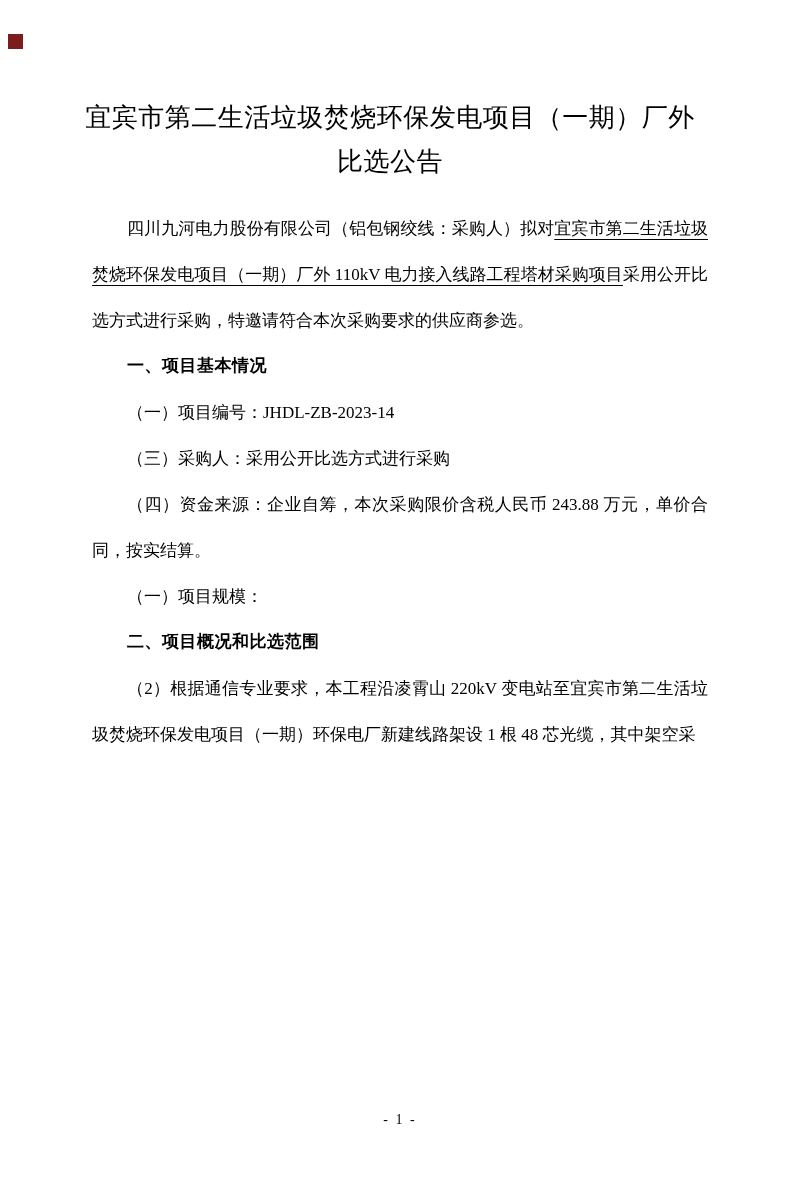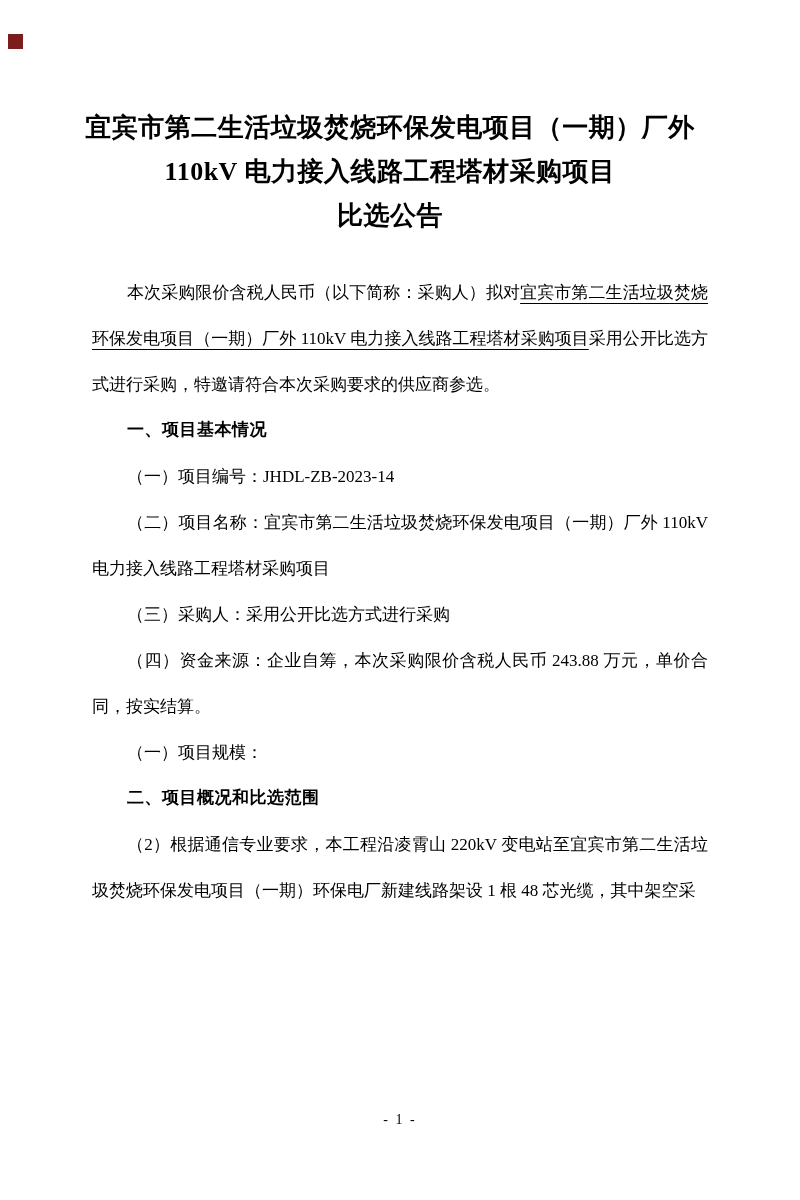--- a/index.html
+++ b/index.html
@@ -13,24 +13,24 @@
     font-family: "Liberation Serif", "DejaVu Serif", serif;
   }
   .marker {
     position: absolute;
     left: 8px;
     top: 34px;
     width: 15px;
     height: 15px;
   }
   .title {
-    margin: 14px;
+    margin: 4px;
     padding: 92px 60px 0 40px;
     font-size: 26px;
-    font-weight: bold;
+    font-weight: normal;
     text-align: center;
     line-height: 44px;
     letter-spacing: 0.5px;
   }
   .title-line { display: block; }
   .doc-body {
     padding: 18px 92px 0 92px;
     text-align: justify;
   }
   .para {
@@ -61,32 +61,30 @@
 </style>
 </head>
 <body>
 
 <div class="page">
 
   <div class="marker" style="background: rgb(123, 29, 29);"></div>
 
   <h1 class="title">
     <span class="title-line">宜宾市第二生活垃圾焚烧环保发电项目（一期）厂外</span>
-    <span class="title-line">110kV 电力接入线路工程塔材采购项目</span>
     <span class="title-line">比选公告</span>
   </h1>
 
   <div class="doc-body">
 
-    <p class="para indent"><span>本次采购限价含税人民币（以下简称：采购人）拟对</span><span class="u">宜宾市第二生活垃圾焚烧环保发电项目（一期）厂外 110kV 电力接入线路工程塔材采购项目</span><span>采用公开比选方式进行采购，特邀请符合本次采购要求的供应商参选。</span></p>
+    <p class="para indent"><span>四川九河电力股份有限公司（铝包钢绞线：采购人）拟对</span><span class="u">宜宾市第二生活垃圾焚烧环保发电项目（一期）厂外 110kV 电力接入线路工程塔材采购项目</span><span>采用公开比选方式进行采购，特邀请符合本次采购要求的供应商参选。</span></p>
 
     <p class="para indent heading">一、项目基本情况</p>
 
     <p class="para indent">（一）项目编号：JHDL-ZB-2023-14</p>
-    <p class="para indent">（二）项目名称：宜宾市第二生活垃圾焚烧环保发电项目（一期）厂外 110kV 电力接入线路工程塔材采购项目</p>
     <p class="para indent">（三）采购人：采用公开比选方式进行采购</p>
     <p class="para indent">（四）资金来源：企业自筹，本次采购限价含税人民币 243.88 万元，单价合同，按实结算。</p>
 
     <p class="para indent">（一）项目规模：</p>
 
     <p class="para indent heading">二、项目概况和比选范围</p>
     <p class="para indent">（2）根据通信专业要求，本工程沿凌霄山 220kV 变电站至宜宾市第二生活垃圾焚烧环保发电项目（一期）环保电厂新建线路架设 1 根 48 芯光缆，其中架空采</p>
 
   </div>
 

